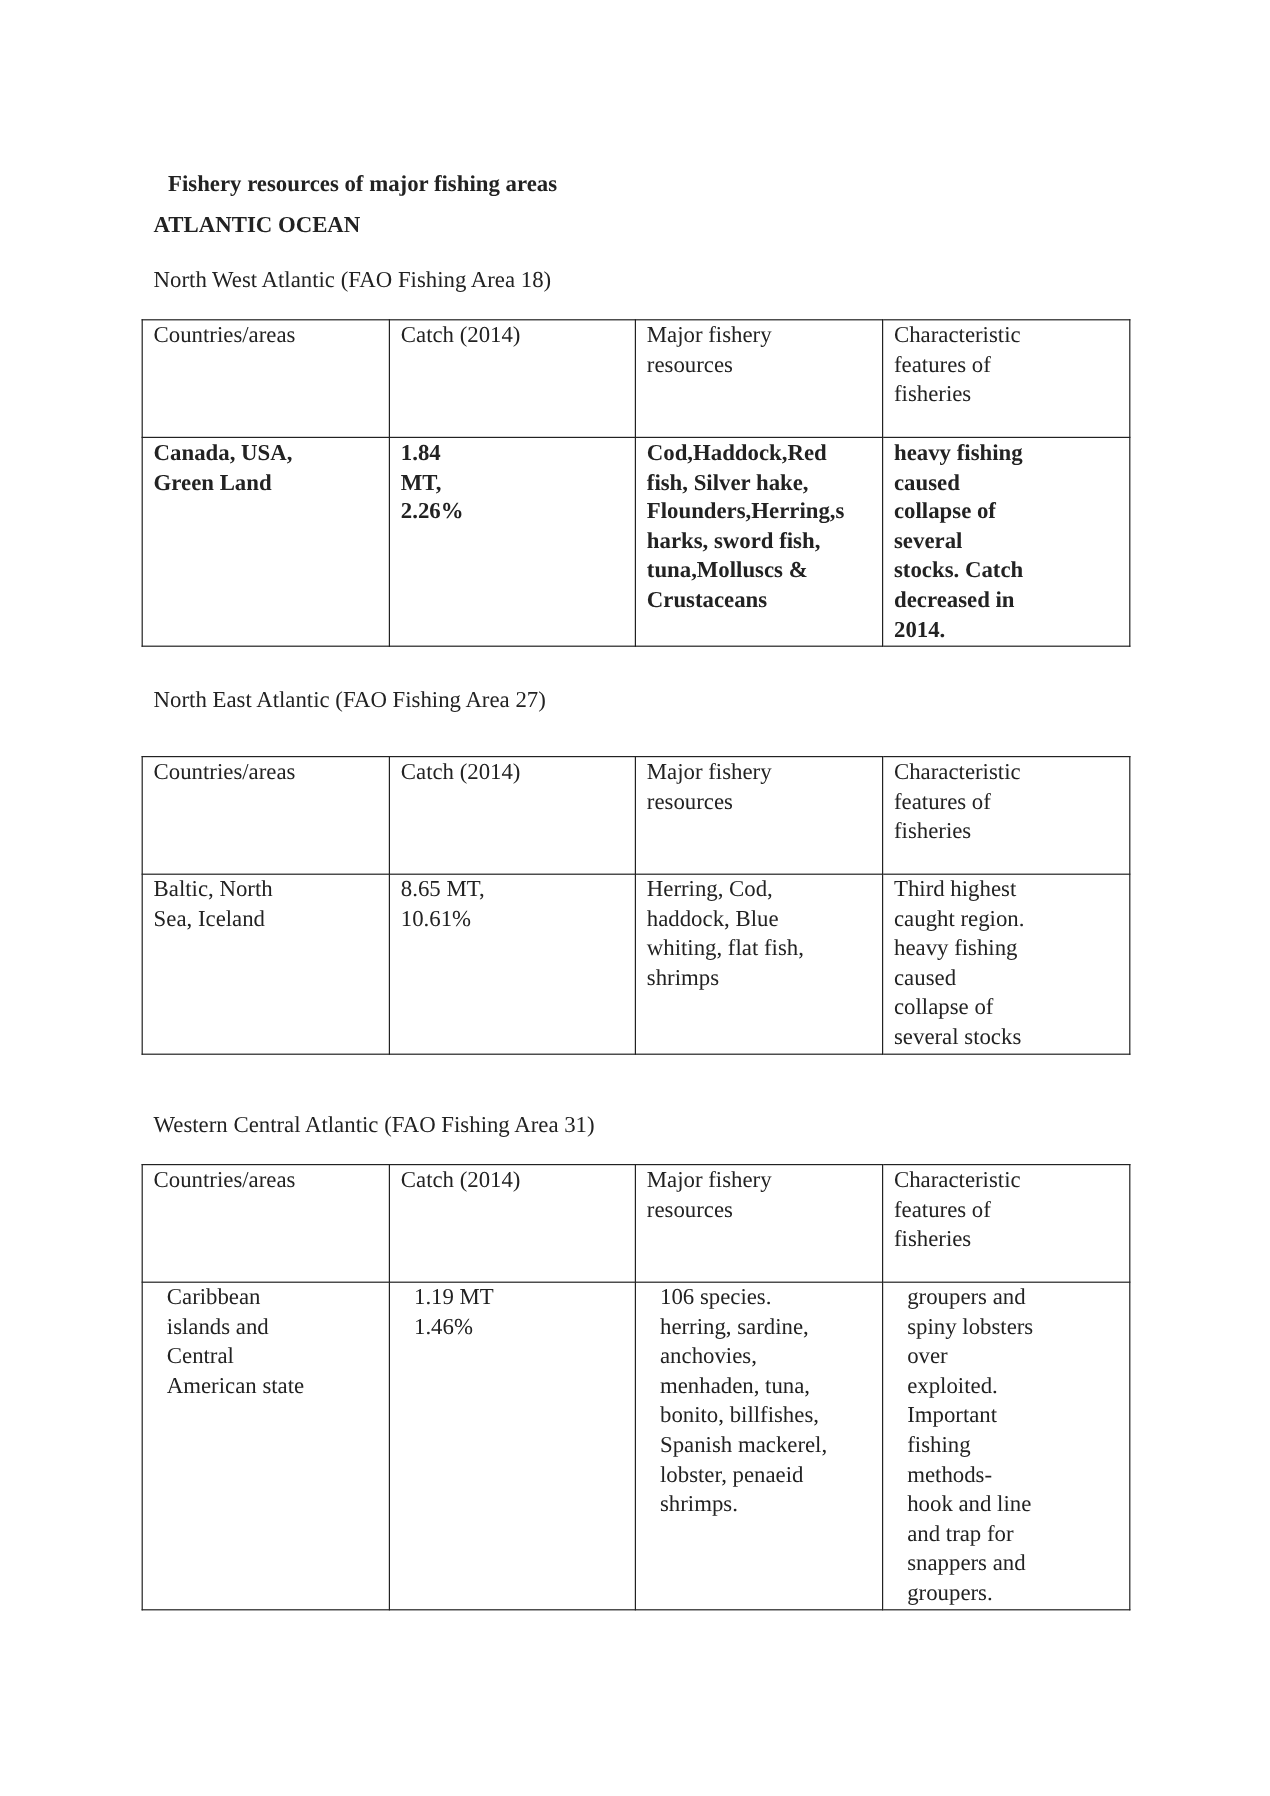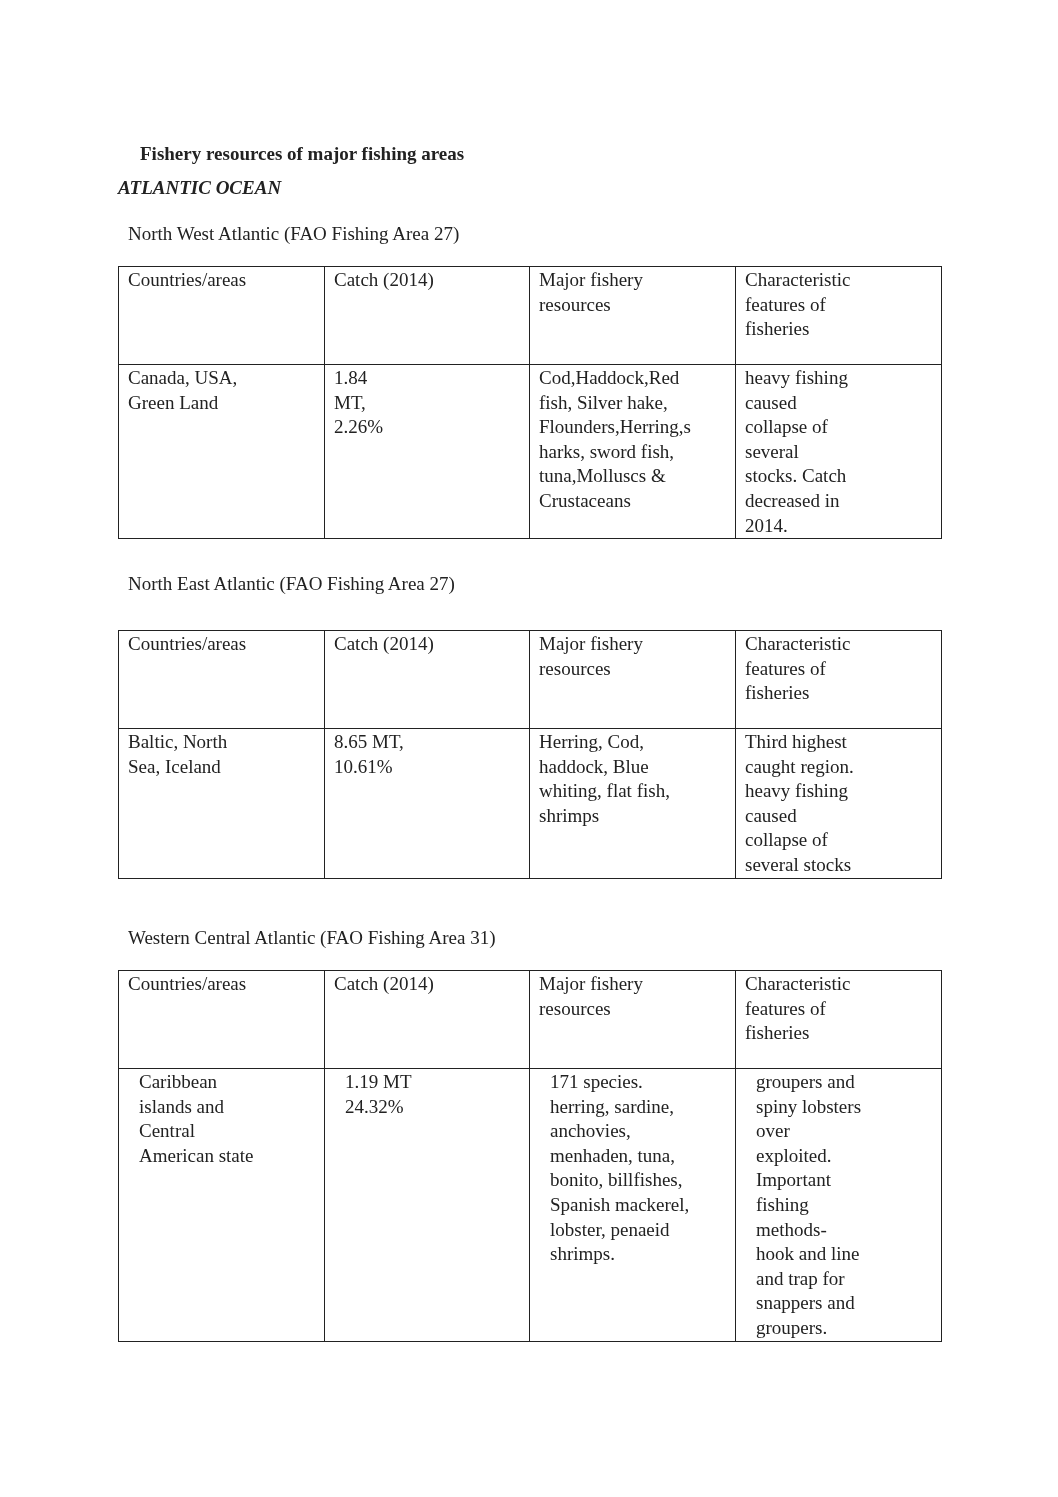--- a/index.html
+++ b/index.html
@@ -19,27 +19,26 @@
       position: absolute;
       left: 128px;
       top: 130px;
       font-size: 19px;
       font-weight: bold;
       line-height: 24px;
       margin: 12px;
     }
     .ocean-heading {
       position: absolute;
-      left: 118px;
+      left: 128px;
       top: 176px;
       font-size: 19px;
       font-weight: bold;
       line-height: 24px;
       margin: 0;
-      font-style: italic;
     }
     .section-heading {
       position: absolute;
       left: 128px;
       font-size: 19px;
       line-height: 24px;
       margin: 0;
       font-weight: normal;
     }
     table.fishery-table {
@@ -57,36 +56,36 @@
       padding: 1px 9px 0 9px;
       white-space: pre-line;
       margin-left: 12px;
     }
     table.fishery-table col.c1 { width: 206px; }
     table.fishery-table col.c2 { width: 205px; }
     table.fishery-table col.c3 { width: 206px; }
     table.fishery-table col.c4 { width: 206px; }
     tr.head-row td { height: 96px; }
     #t1 { top: 266px; }
-    #t1 tr.body-row td { height: 170px; }
+    #t1 tr.body-row td { height: 170px; font-weight: bold; }
     #t2 { top: 630px; }
     #t2 tr.body-row td { height: 146px; }
     #t3 { top: 970px; }
     #t3 tr.body-row td { height: 268px; padding-left: 20px; }
     #h1 { top: 222px; }
     #h2 { top: 572px; }
     #h3 { top: 926px; }
   </style>
 </head>
 <body>
 
 <h1 class="page-title">Fishery resources of major fishing areas</h1>
 <h2 class="ocean-heading">ATLANTIC OCEAN</h2>
 
-<h3 class="section-heading" id="h1">North West Atlantic (FAO Fishing Area 27)</h3>
+<h3 class="section-heading" id="h1">North West Atlantic (FAO Fishing Area 18)</h3>
 <table class="fishery-table" id="t1">
   <colgroup>
       <col class="c1">
       <col class="c2">
       <col class="c3">
       <col class="c4">
     </colgroup>
   <tbody>
       <tr class="head-row">
     <td>Countries/areas</td>
@@ -174,22 +173,22 @@
     <td>Characteristic
 features of
 fisheries</td>
   </tr>
   <tr class="body-row">
     <td>Caribbean
 islands and
 Central
 American state</td>
     <td>1.19 MT
-24.32%</td>
-    <td>171 species.
+1.46%</td>
+    <td>106 species.
 herring, sardine,
 anchovies,
 menhaden, tuna,
 bonito, billfishes,
 Spanish mackerel,
 lobster, penaeid
 shrimps.</td>
     <td>groupers and
 spiny lobsters
 over

